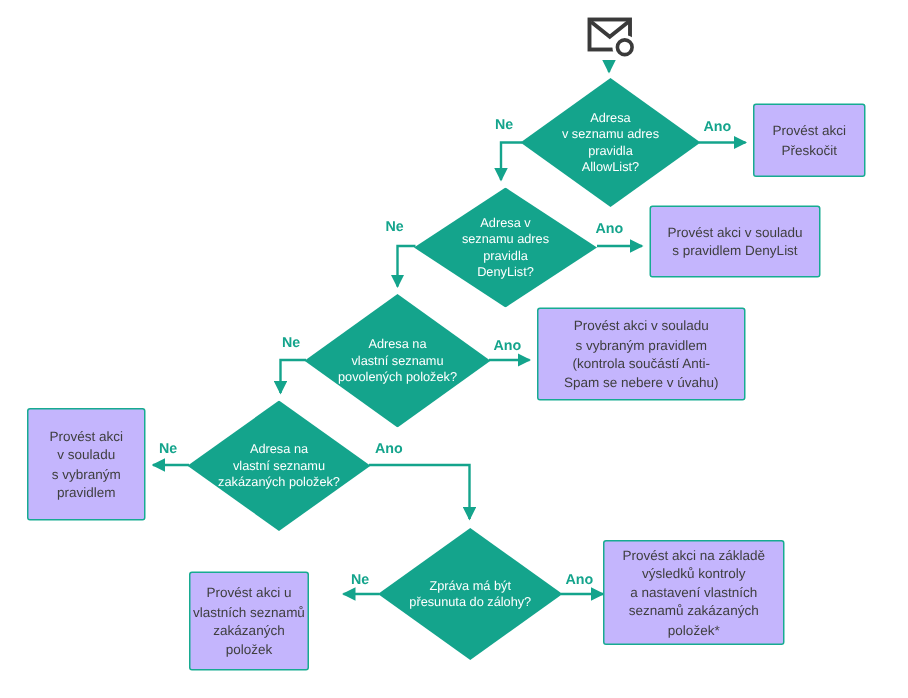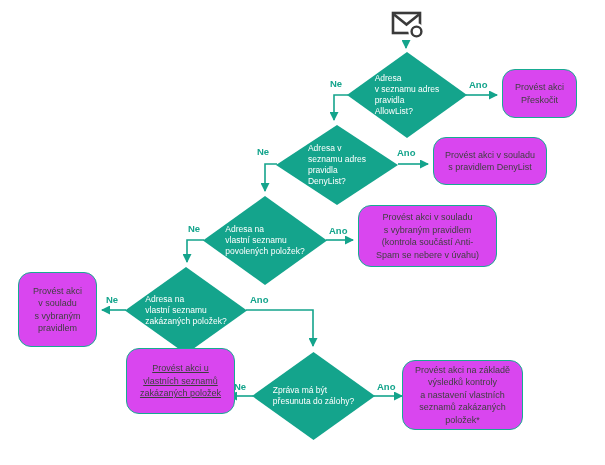--- a/index.html
+++ b/index.html
@@ -9,30 +9,30 @@
     background:#ffffff;
     font-family:"Liberation Sans", sans-serif;
     overflow:hidden;
   }
   #edges{position:absolute;left:0;top:0;z-index:1;}
   .diamond{
     position:absolute;z-index:2;
     background:#14a48c;
     clip-path:polygon(50% 0%,100% 50%,50% 100%,0% 50%);
     display:flex;align-items:center;justify-content:center;
-    text-align:left;
+    text-align:center;
     color:#ffffff;
     font-size:8.5px;line-height:11px;
     white-space:pre-line;
   }
   .action{
     position:absolute;z-index:2;
-    background:#d946ef;
+    background:#c4b5fd;
     border:1.6px solid #17ab91;
-    border-radius:13px;
+    border-radius:2px;
     display:flex;align-items:center;justify-content:center;
     text-align:center;
     color:#3f3f3f;
     font-size:9px;line-height:12.5px;
     white-space:pre-line;
     box-sizing:border-box;
   }
   .edge-label{
     position:absolute;z-index:3;
     color:#14a48c;
@@ -106,21 +106,21 @@
   <div class="action" style="left:358px;top:205px;width:139px;height:62px;">Provést akci v souladu
 s vybraným pravidlem
 (kontrola součástí Anti-
 Spam se nebere v úvahu)</div>
 
   <div class="action" style="left:18px;top:272px;width:79px;height:75px;">Provést akci
 v souladu
 s vybraným
 pravidlem</div>
 
-  <div class="action" style="left:126px;top:348px;width:109px;height:66px;text-decoration:underline;">Provést akci u
+  <div class="action" style="left:126px;top:381px;width:80px;height:66px;">Provést akci u
 vlastních seznamů
 zakázaných položek</div>
 
   <div class="action" style="left:402px;top:360px;width:121px;height:70px;">Provést akci na základě
 výsledků kontroly
 a nastavení vlastních
 seznamů zakázaných
 položek*</div>
 
   <span class="edge-label" style="left:330px;top:79px;">Ne</span>

